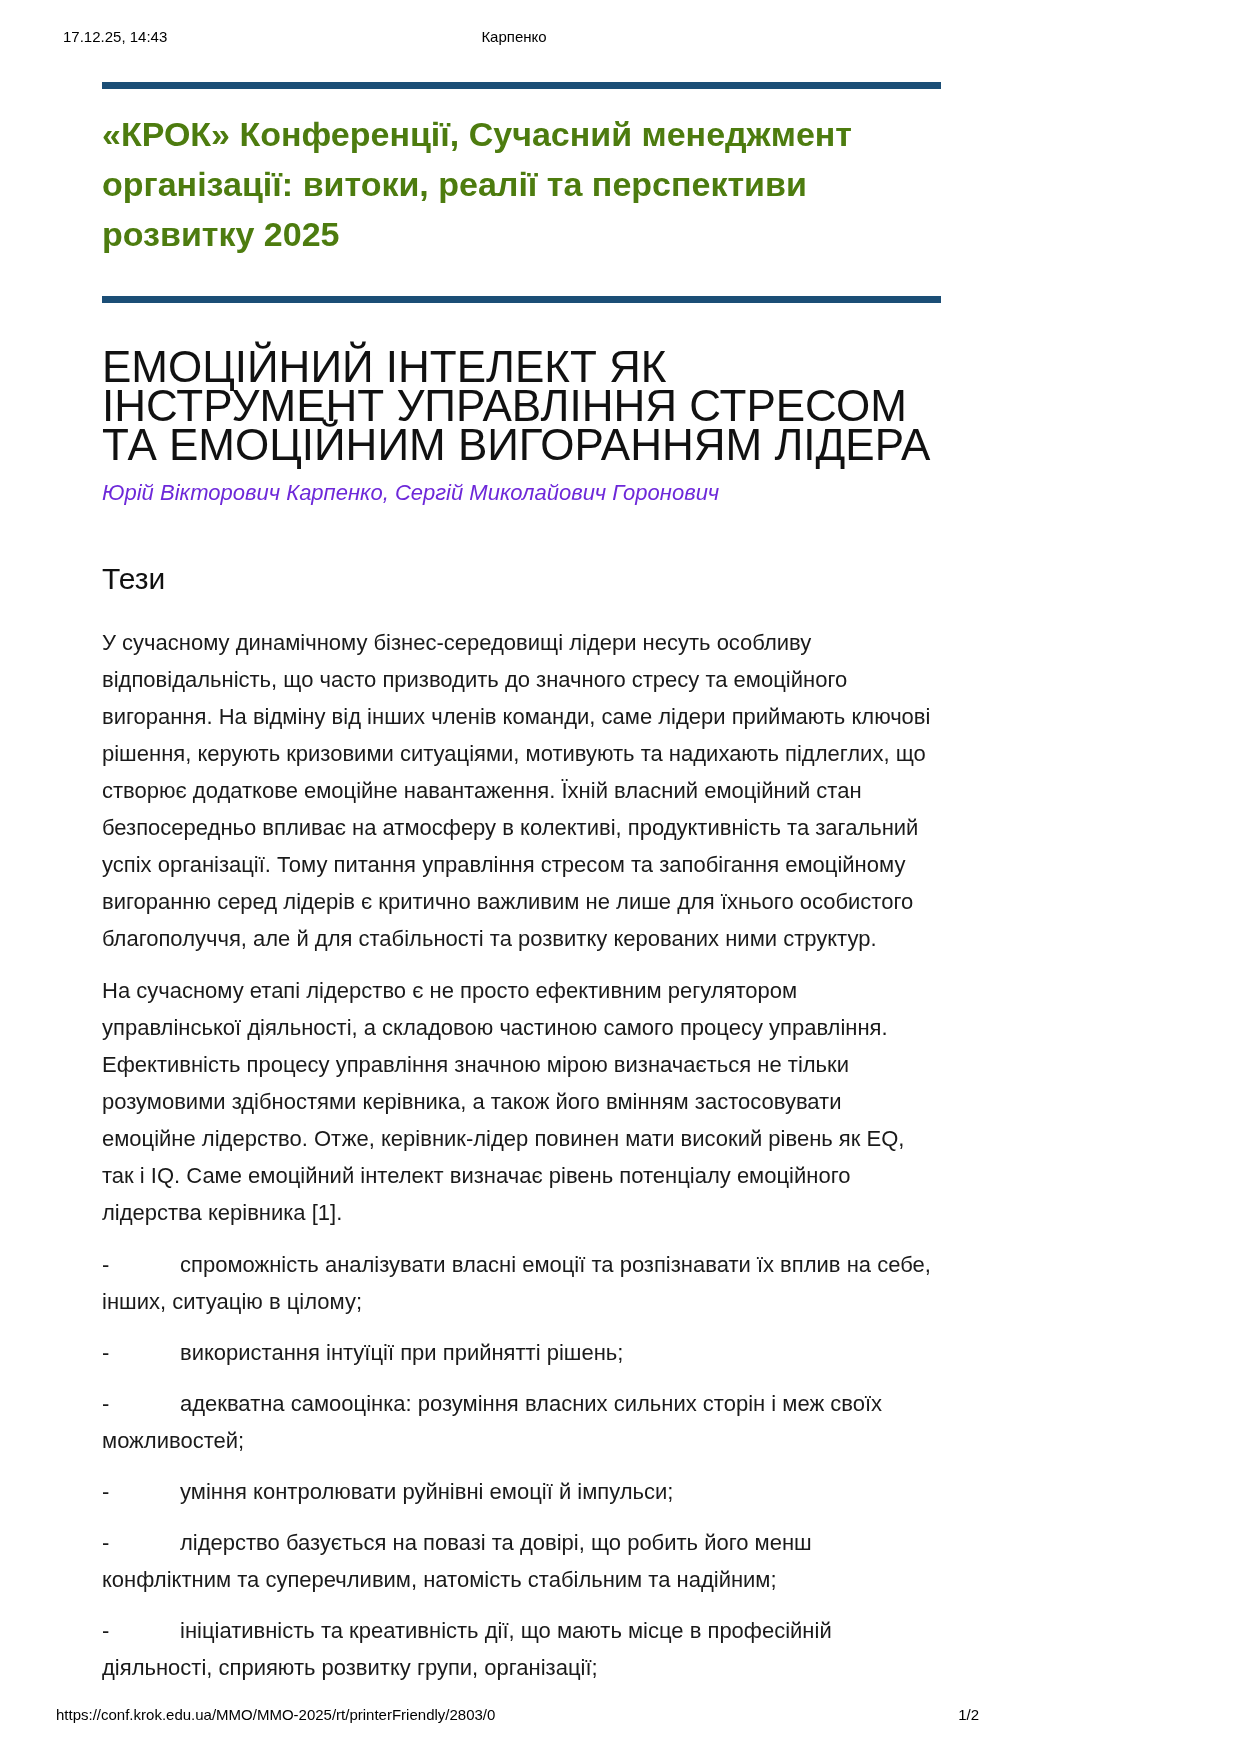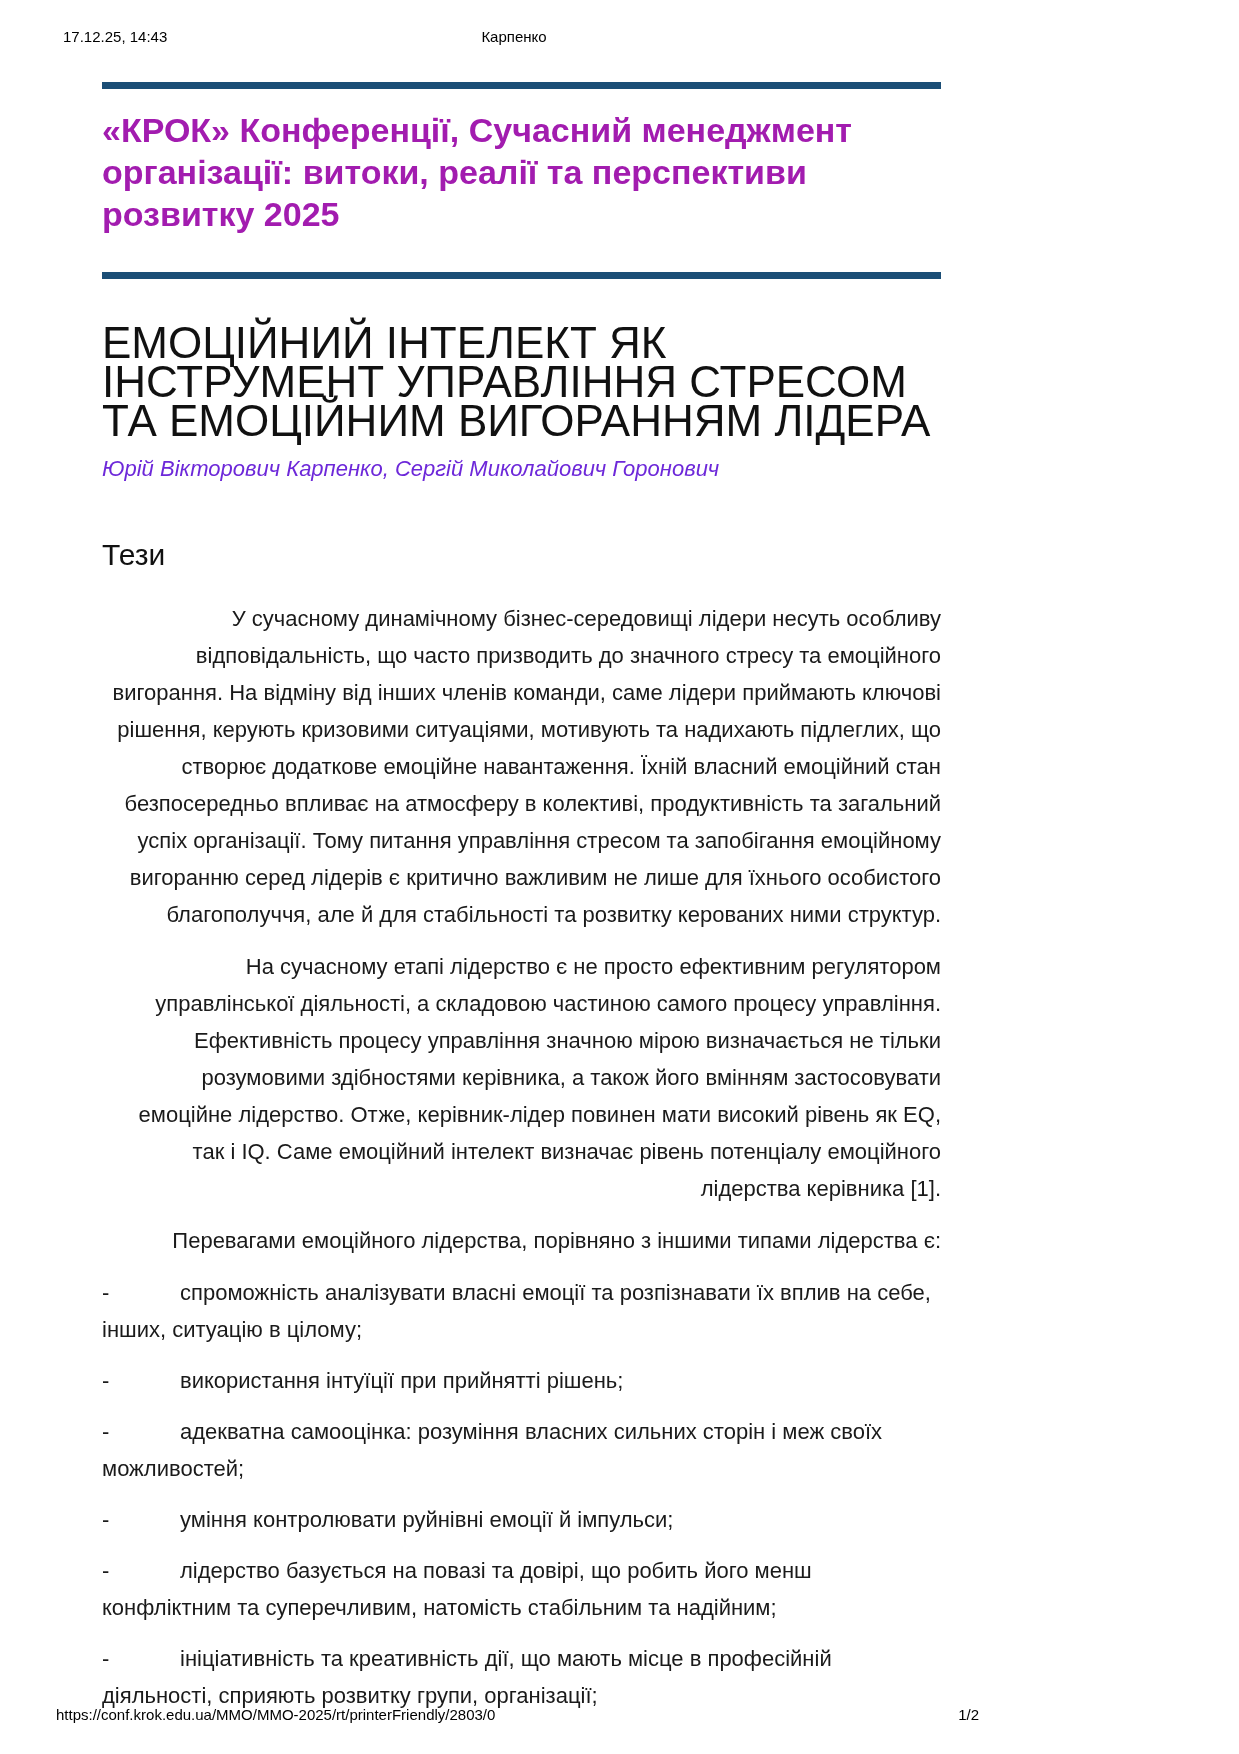--- a/index.html
+++ b/index.html
@@ -20,22 +20,22 @@
     font-size: 15px;
     color: #000000;
   }
   .header-datetime { position: absolute; left: 47px; top: 0; }
   .header-doctitle { position: absolute; left: 0; right: 0; top: 0; text-align: center; }
   .content { margin: 82px 71px 0 86px; }
   .rule { height: 7px; background: #1b4e76; border: none; margin: 0; }
   .conference-title {
     font-size: 34px;
     font-weight: 700;
-    line-height: 42px;
-    color: #a21caf;
+    line-height: 50px;
+    color: #4d7c0f;
     margin: 20px 0 37px 0;
   }
   .article-title {
     font-size: 44px;
     font-weight: 400;
     line-height: 39px;
     color: #111111;
     margin: 44px 0 0 0;
   }
   .authors {
@@ -47,21 +47,20 @@
   .section-heading {
     font-size: 30px;
     font-weight: 400;
     color: #111111;
     margin: 56px 0 28px 0;
   }
   .body-par {
     font-size: 22px;
     line-height: 37px;
     margin: 0 0 15px 0;
-    text-align: right;
   }
   .list-item {
     font-size: 22px;
     line-height: 37px;
     margin: 0 0 14px 0;
   }
   .li-dash { display: inline-block; width: 78px; }
   .page-footer {
     position: absolute;
     left: 0; right: 0;
@@ -92,21 +91,20 @@
     <div class="rule rule-mid" style="background: rgb(27, 78, 118);"></div>
 
     <h2 class="article-title">ЕМОЦІЙНИЙ ІНТЕЛЕКТ ЯК ІНСТРУМЕНТ УПРАВЛІННЯ СТРЕСОМ ТА ЕМОЦІЙНИМ ВИГОРАННЯМ ЛІДЕРА</h2>
 
     <div class="authors">Юрій Вікторович Карпенко, Сергій Миколайович Горонович</div>
 
     <h3 class="section-heading">Тези</h3>
 
     <p class="body-par">У сучасному динамічному бізнес-середовищі лідери несуть особливу відповідальність, що часто призводить до значного стресу та емоційного вигорання. На відміну від інших членів команди, саме лідери приймають ключові рішення, керують кризовими ситуаціями, мотивують та надихають підлеглих, що створює додаткове емоційне навантаження. Їхній власний емоційний стан безпосередньо впливає на атмосферу в колективі, продуктивність та загальний успіх організації. Тому питання управління стресом та запобігання емоційному вигоранню серед лідерів є критично важливим не лише для їхнього особистого благополуччя, але й для стабільності та розвитку керованих ними структур.</p>
     <p class="body-par">На сучасному етапі лідерство є не просто ефективним регулятором управлінської діяльності, а складовою частиною самого процесу управління. Ефективність процесу управління значною мірою визначається не тільки розумовими здібностями керівника, а також його вмінням застосовувати емоційне лідерство. Отже, керівник-лідер повинен мати високий рівень як EQ, так і IQ. Саме емоційний інтелект визначає рівень потенціалу емоційного лідерства керівника [1].</p>
-    <p class="body-par">Перевагами емоційного лідерства, порівняно з іншими типами лідерства є:</p>
 
     <p class="list-item"><span class="li-dash">-</span><span>спроможність аналізувати власні емоції та розпізнавати їх вплив на себе, інших, ситуацію в цілому;</span></p>
     <p class="list-item"><span class="li-dash">-</span><span>використання інтуїції при прийнятті рішень;</span></p>
     <p class="list-item"><span class="li-dash">-</span><span>адекватна самооцінка: розуміння власних сильних сторін і меж своїх можливостей;</span></p>
     <p class="list-item"><span class="li-dash">-</span><span>уміння контролювати руйнівні емоції й імпульси;</span></p>
     <p class="list-item"><span class="li-dash">-</span><span>лідерство базується на повазі та довірі, що робить його менш конфліктним та суперечливим, натомість стабільним та надійним;</span></p>
     <p class="list-item"><span class="li-dash">-</span><span>ініціативність та креативність дії, що мають місце в професійній діяльності, сприяють розвитку групи, організації;</span></p>
 
   </div>
 

